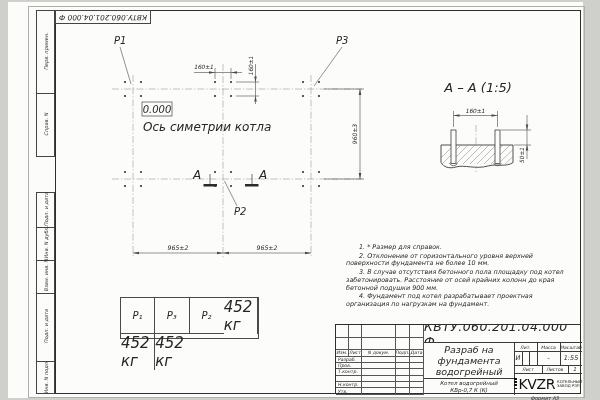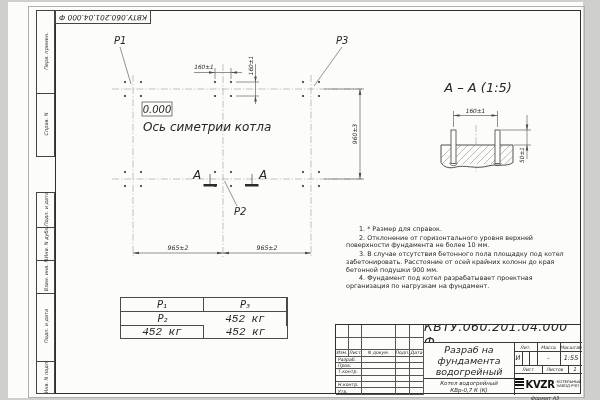--- a/index.html
+++ b/index.html
@@ -14,47 +14,47 @@
   .dim{stroke:#4a4a4a;stroke-width:0.6;fill:none;}
   .arr{fill:#4a4a4a;stroke:none;}
   .hat{stroke:#7c7c7c;stroke-width:0.5;}
   .stamp{position:absolute;left:47px;top:8px;width:96px;height:14px;border:0.9px solid #444;
          display:flex;align-items:center;justify-content:center;box-sizing:border-box;background:#fcfcfa;}
   .stamp span{transform:rotate(180deg);font-size:7.3px;font-style:italic;white-space:nowrap;}
   .sbox{position:absolute;border:0.9px solid #444;box-sizing:border-box;}
   .sdiv{position:absolute;left:0;width:100%;height:0.8px;background:#444;}
   .side-label{position:absolute;left:37.5px;transform:translate(-50%,-50%) rotate(-90deg);
               font-size:5px;font-style:italic;white-space:nowrap;color:#333;}
-  .notes{position:absolute;left:338px;top:224px;width:228px;font-size:6.4px;line-height:7.7px;}
+  .notes{position:absolute;left:338px;top:242px;width:228px;font-size:6.4px;line-height:7.7px;font-style:italic;}
   .notes p{margin:0 0 1px 0;text-indent:13px;}
-  .ptable{position:absolute;left:112px;top:295px;width:168px;height:42px;border:0.9px solid #4a4a4a;
-          box-sizing:border-box;display:grid;grid-template-columns:1fr 1fr;grid-template-rows:1fr 1fr;}
+  .ptable{position:absolute;left:112px;top:295px;width:139px;height:42px;border:0.9px solid #4a4a4a;
+          box-sizing:border-box;display:grid;grid-template-columns:1fr 1fr 1fr 1fr;grid-template-rows:1fr 1fr;}
   .ptable>div{border-right:0.7px solid #4a4a4a;border-bottom:0.7px solid #4a4a4a;
               display:flex;align-items:center;justify-content:center;font-style:italic;}
   .ptable>div:nth-child(3n){border-right:none;}
   .ptable>div:nth-child(n+4){border-bottom:none;}
-  .ptable .ph{font-size:10px;} .ptable .pv{font-size:11px;font-family:Liberation Mono, monospace;}
+  .ptable .ph{font-size:10px;} .ptable .pv{font-size:15px;}
   .tblock{position:absolute;left:327px;top:322px;width:246px;height:70px;border:1.2px solid #2e2e2e;box-sizing:border-box;}
   .tblock .vl{position:absolute;width:0.8px;background:#3a3a3a;}
   .tblock .hl{position:absolute;height:0.8px;background:#3a3a3a;}
   .tb-grid{position:absolute;left:0;top:0;width:88px;height:70px;display:grid;
            grid-template-columns:13px 13px 34px 14px 14px;
            grid-template-rows:12.5px 12.5px 6.5px 6.4px 6.4px 6.4px 6.4px 6.4px 6.4px;}
   .tb-grid>div{border-right:0.6px solid #555;border-bottom:0.6px solid #555;font-size:4.6px;
                font-style:italic;display:flex;align-items:center;justify-content:center;overflow:hidden;box-sizing:border-box;}
   .tb-grid .lbl{grid-column:1/3;justify-content:flex-start;padding-left:2px;}
   .cell{position:absolute;display:flex;align-items:center;justify-content:center;font-style:italic;box-sizing:border-box;overflow:hidden;}
   .numcell{left:88px;top:0;width:158px;height:18px;border-bottom:0.9px solid #3a3a3a;font-size:12.5px;letter-spacing:0.4px;}
   .titlecell{left:88px;top:18px;width:90px;height:35px;flex-direction:column;font-size:9.5px;line-height:11px;}
   .prodcell{left:88px;top:53px;width:90px;height:17px;flex-direction:column;font-size:5.5px;line-height:6.4px;}
   .hdr{font-size:4.6px;}
   .val{font-size:6.5px;}
   .logo-row{left:178px;top:48px;width:68px;height:22px;gap:2px;}
   .logo-icon{width:9px;height:13px;background:repeating-linear-gradient(180deg,#111 0 1.6px,transparent 1.6px 3.2px);}
-  .logo-text{font-weight:bold;font-size:10px;font-style:normal;letter-spacing:-0.4px;color:#111;}
+  .logo-text{font-weight:normal;font-size:14px;font-style:normal;letter-spacing:-0.4px;color:#111;}
   .logo-cap{font-size:3.8px;line-height:4.4px;font-style:normal;color:#222;}
   .fmt{position:absolute;left:515px;top:392.5px;width:44px;text-align:center;font-size:5px;font-style:italic;}
 </style>
 </head>
 <body>
 
 <div class="paper">
   <div class="thinborder"></div>
   <div class="mainframe"></div>
 

